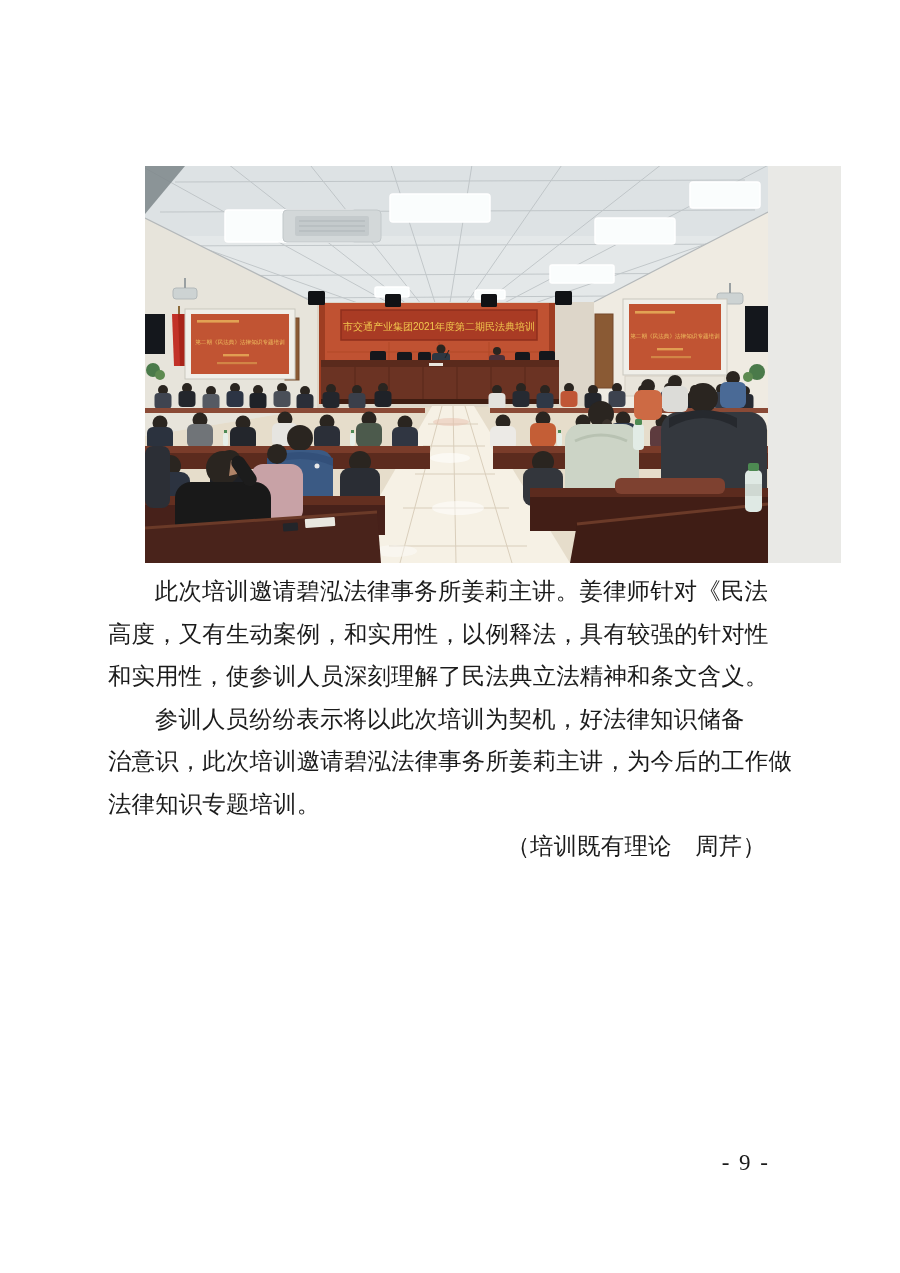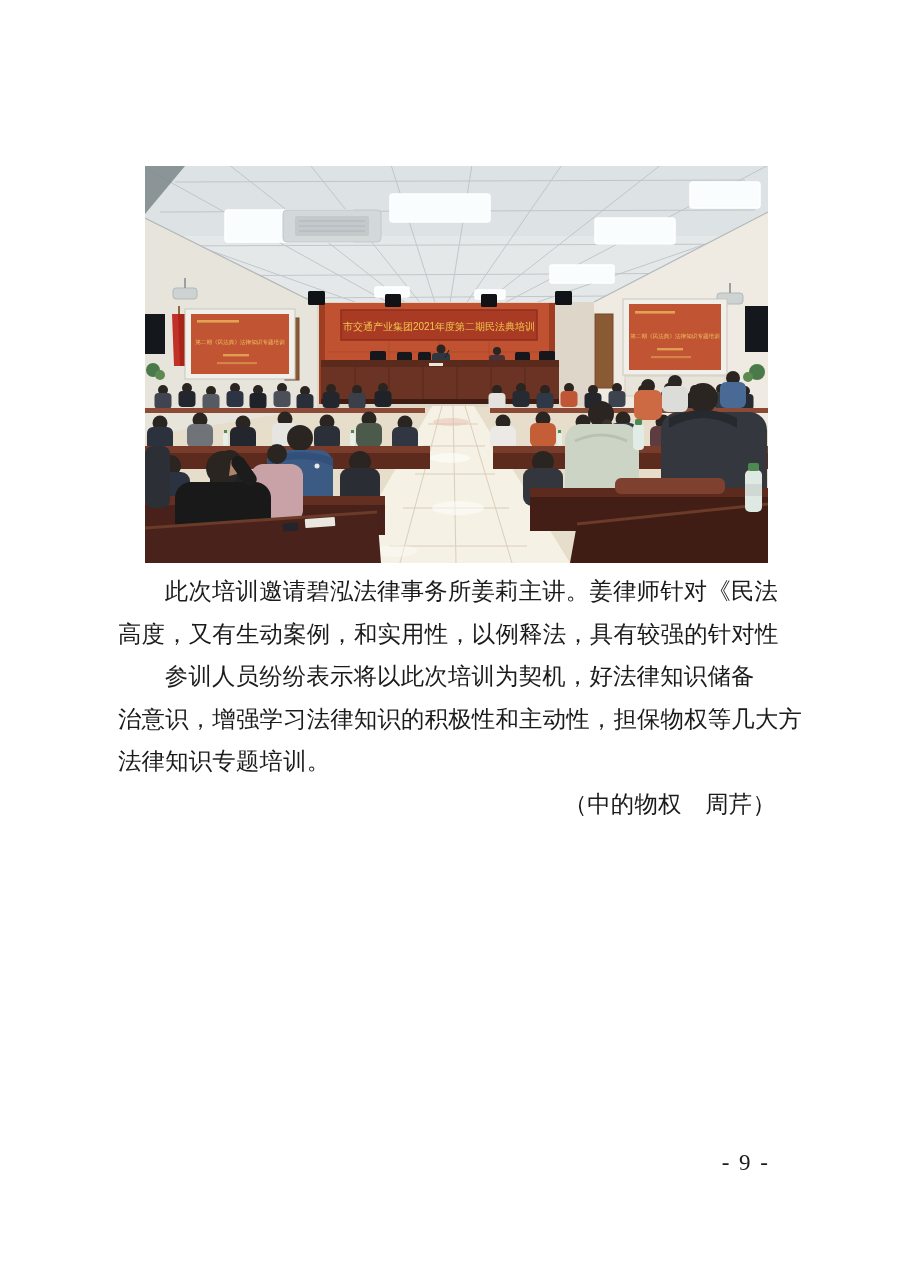--- a/index.html
+++ b/index.html
@@ -2,26 +2,26 @@
 <html><head>
 <meta charset="utf-8">
 <style>
   html,body{margin:0;padding:0;}
   body{
     width:900px;height:1273px;position:relative;background:#ffffff;
     font-family:"Liberation Serif","DejaVu Serif",serif;color:#1b1b1b;
     overflow:hidden;
   }
   .photo{
-    position:absolute;left:145px;top:166px;width:623px;height:397px;
+    position:absolute;left:145px;top:166px;width:696px;height:397px;
     overflow:hidden;background:#e9e9e6;
   }
   .photo svg{display:block;}
   .bodytext{
-    position:absolute;left:118px;top:570px;width:658px;
+    position:absolute;left:108px;top:570px;width:658px;
     font-size:23.4px;line-height:42.5px;letter-spacing:0.2px;
   }
   .line{white-space:nowrap;}
   .indent{text-indent:2em;}
   .signature{text-align:right;}
   .pagenum{
     position:absolute;top:1148px;right:130px;
     font-size:23px;letter-spacing:2px;line-height:30px;
   }
   .hair{fill:#2a2520;}
@@ -463,19 +463,20 @@
       <rect x="488" y="258" width="11" height="26" rx="4" fill="#e2ece6"></rect>
       <rect x="490" y="253" width="7" height="6" rx="1.5" fill="#4d8a52"></rect>
     </g>
   </g>
 </svg>
 </div>
 
 <div class="bodytext">
   <div class="line indent">此次培训邀请碧泓法律事务所姜莉主讲。姜律师针对《民法</div>
   <div class="line">高度，又有生动案例，和实用性，以例释法，具有较强的针对性</div>
+  <div class="line">和实用性，使参训人员深刻理解了民法典立法精神和条文含义。</div>
   <div class="line indent">参训人员纷纷表示将以此次培训为契机，好法律知识储备</div>
-  <div class="line">治意识，增强学习法律知识的积极性和主动性，担保物权等几大方</div>
+  <div class="line">治意识，此次培训邀请碧泓法律事务所姜莉主讲，为今后的工作做</div>
   <div class="line">法律知识专题培训。</div>
-  <div class="line signature">（中的物权　周芹）</div>
+  <div class="line signature">（培训既有理论　周芹）</div>
 </div>
 
 <div class="pagenum">- 9 -</div>
 
 </body></html>

